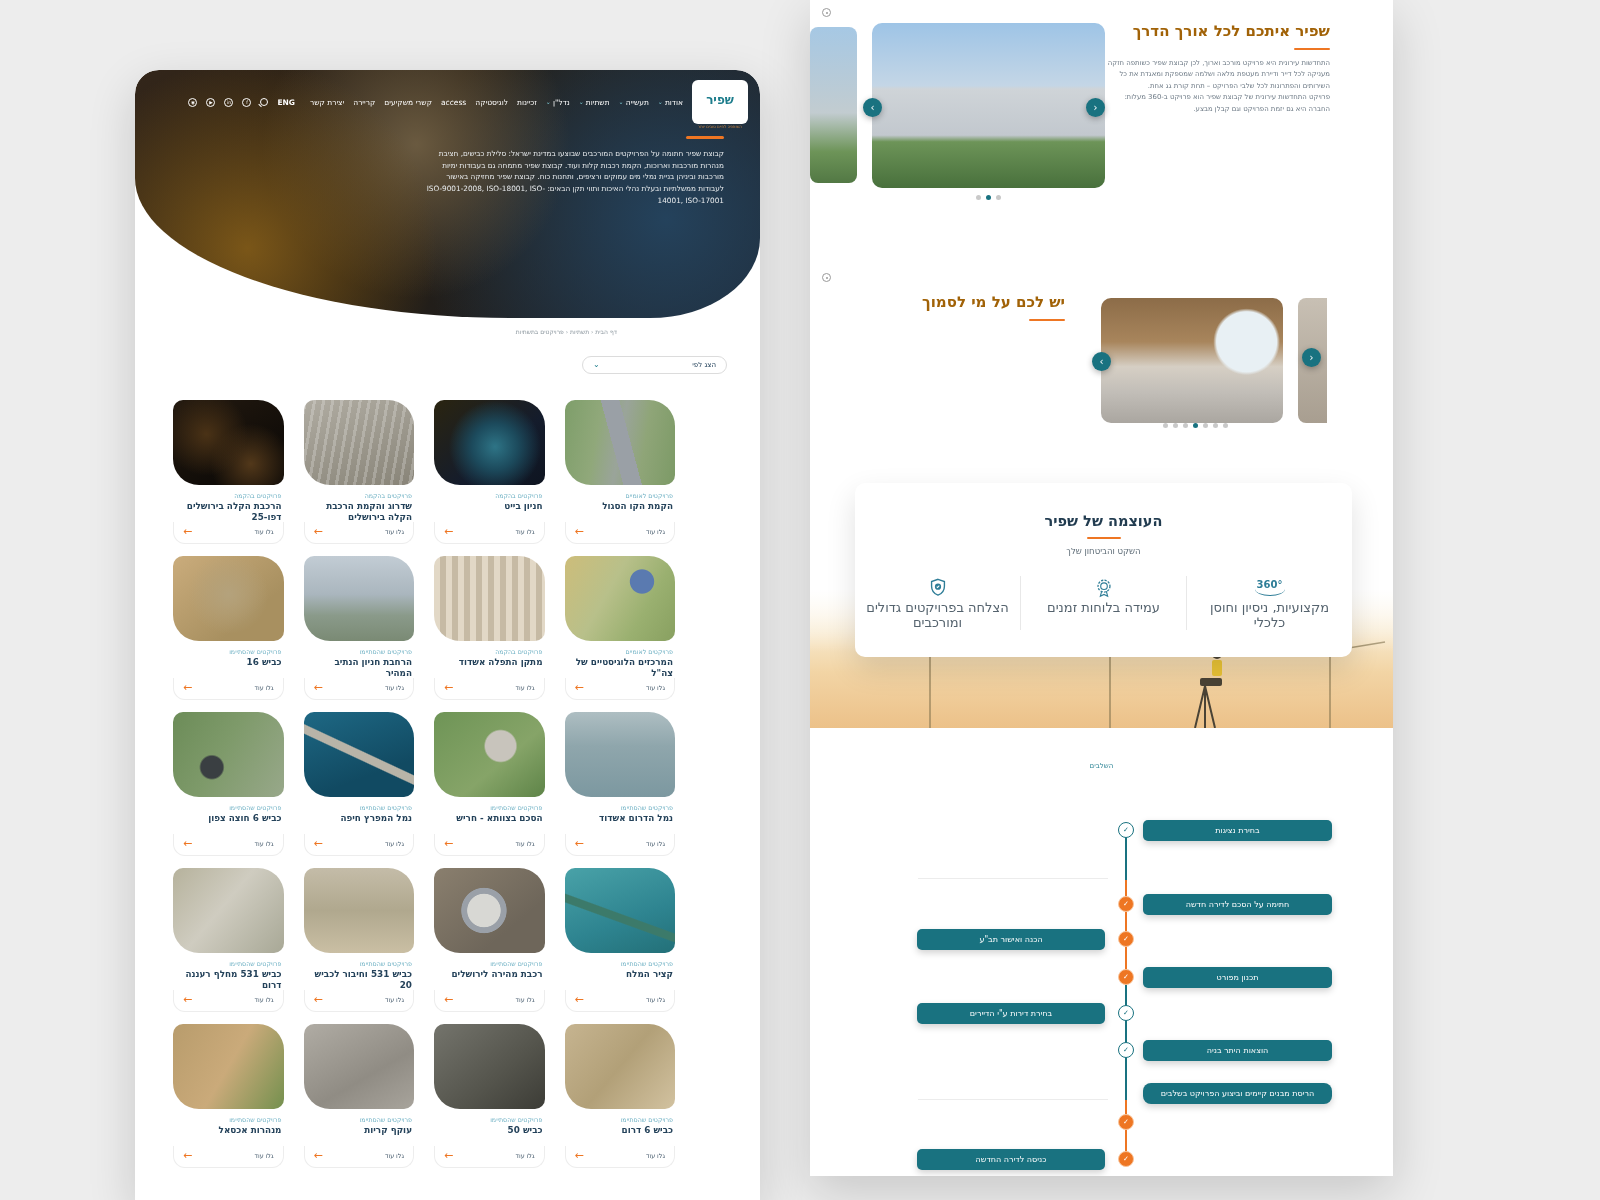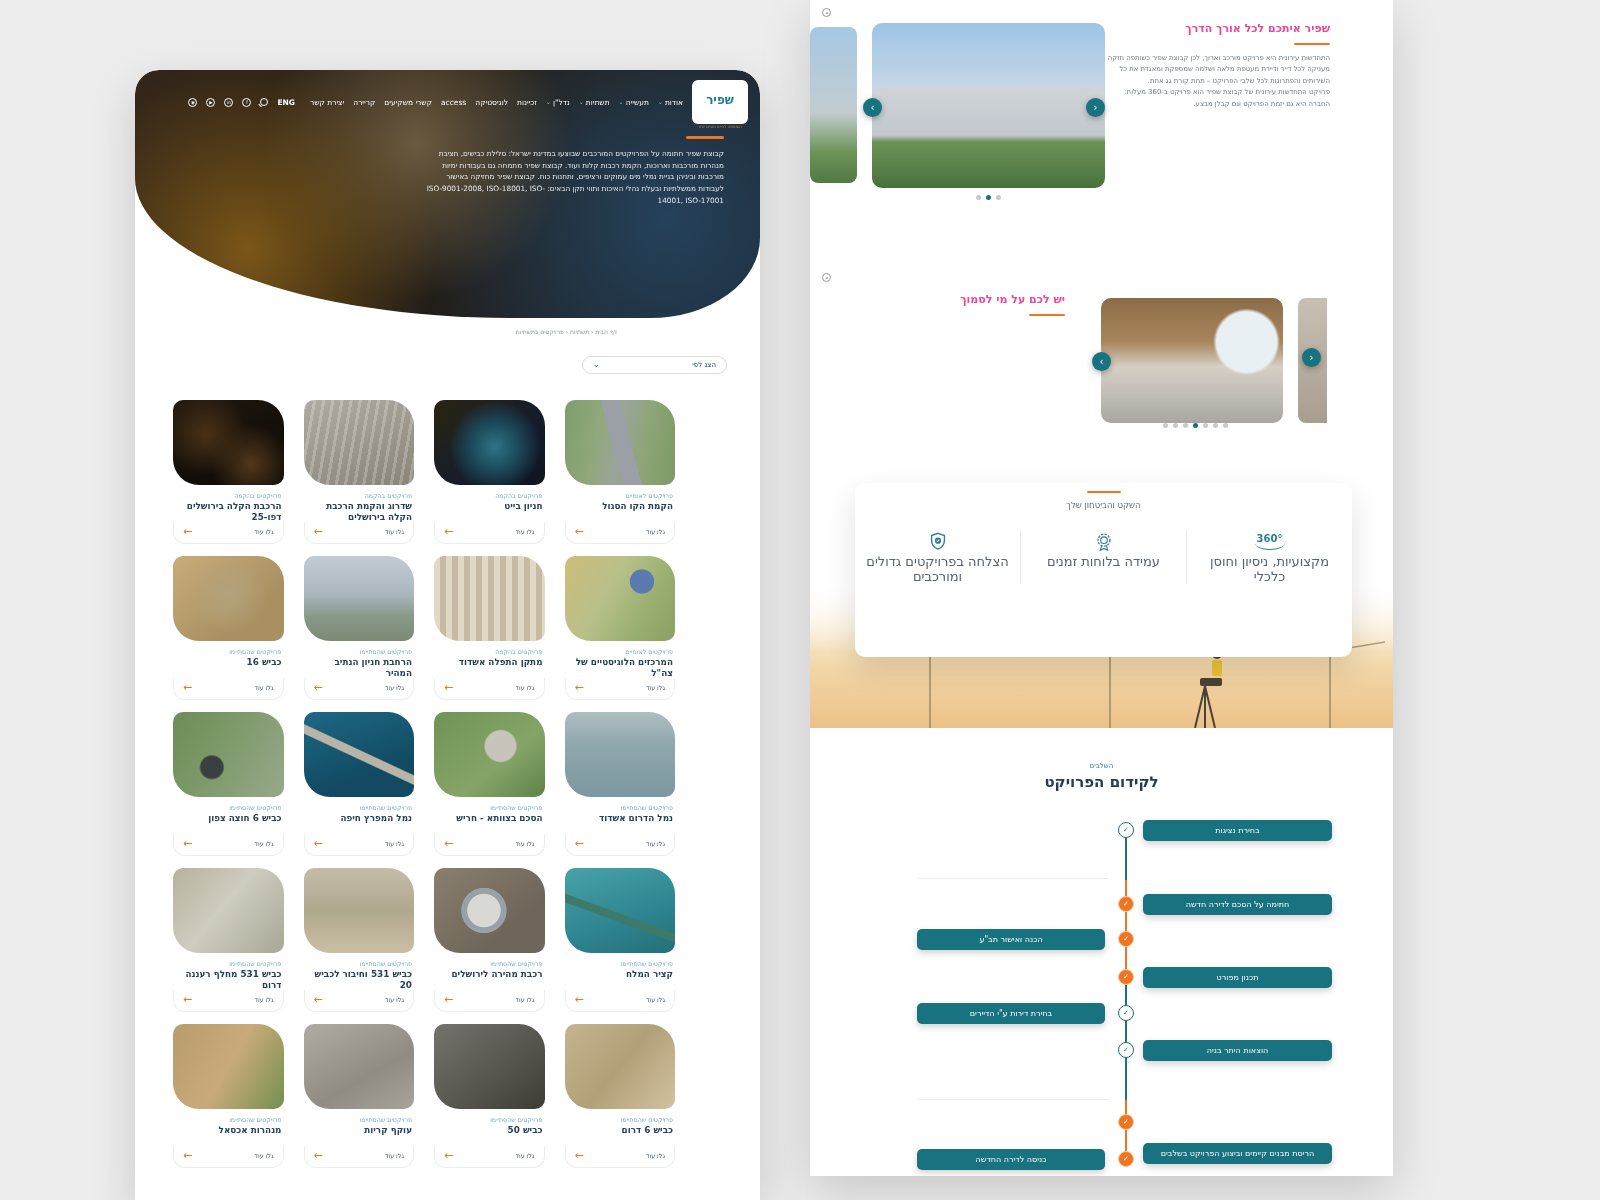--- a/index.html
+++ b/index.html
@@ -54,21 +54,21 @@
   .c1-main{position:absolute;left:62px;top:23px;width:233px;height:165px;border-radius:10px;}
   .c2-main{position:absolute;left:291px;top:298px;width:182px;height:125px;border-radius:10px;}
   .c2-partial{position:absolute;left:488px;top:298px;width:29px;height:125px;border-radius:8px 0 0 8px;}
   .car-btn{position:absolute;width:19px;height:19px;border-radius:50%;background:#197280;color:#fff;
            display:flex;align-items:center;justify-content:center;font-size:10px;line-height:1;
            box-shadow:0 2px 6px rgba(0,0,0,.3);cursor:pointer;z-index:4;}
   .dots{position:absolute;display:flex;justify-content:center;gap:5px;}
   .dot{width:5px;height:5px;border-radius:50%;background:#c9c9c9;}
   .dot.active{background:#197280;}
   .rtext{position:absolute;direction:rtl;text-align:right;}
-  .rtext h2{margin:0;font-size:11px;color:#ec4899;font-weight:bold;}
+  .rtext h2{margin:0;font-size:15px;color:#a16207;font-weight:bold;}
   .rtext .rule{margin:8px 0 8px;}
   .rtext p{margin:0;font-size:6.9px;line-height:1.65;color:#6b7884;white-space:pre-line;}
   .power{position:absolute;left:45px;top:483px;width:497px;height:174px;background:#fff;border-radius:10px;
          box-shadow:0 12px 30px rgba(0,0,0,.12);z-index:3;text-align:center;direction:rtl;}
   .power h3{margin:30px 0 0;font-size:14.5px;color:#223c50;}
   .power .rule{margin:8px auto 7px;width:34px;height:2px;}
   .power .sub{font-size:8.5px;color:#5d6b76;}
   .features{display:flex;margin-top:20px;}
   .feat{flex:1;padding:0 8px;}
   .feat:not(:last-child){border-left:1px solid #e8e8e8;}
@@ -458,20 +458,21 @@
         <defs>
           <linearGradient id="fade" x1="0" y1="0" x2="0" y2="1">
             <stop offset="0" stop-color="#ffffff" stop-opacity="0.95"></stop>
             <stop offset="0.45" stop-color="#ffffff" stop-opacity="0"></stop>
           </linearGradient>
         </defs>
       </svg>
     </div>
 
     <div class="power">
+      <h3>העוצמה של שפיר</h3>
       <div class="rule"></div>
       <div class="sub">השקט והביטחון שלך</div>
       <div class="features">
         <div class="feat">
           <div class="ic">
             <div>
               <div class="i360">360°</div>
               <div class="i360-arc"></div>
             </div>
           </div>
@@ -494,40 +495,39 @@
               <circle cx="12" cy="10.5" r="3.4" fill="#2e7d97"></circle>
               <path d="M10.6 10.5l1 1 1.8-2" stroke="#fff" stroke-width="1.1" fill="none"></path>
             </svg>
           </div>
           <div class="lbl">הצלחה בפרויקטים גדולים ומורכבים</div>
         </div>
       </div>
     </div>
 
     <div class="tl-label">השלבים</div>
-    <div class="tl-title">לקידום הפרויקט</div>
     <div id="timeline">
       <div class="tl-div" style="top:878px;"></div>
       <div class="tl-div" style="top:1099px;"></div>
     <div class="tl-line" style="top: 837px; height: 43px; background: rgb(25, 114, 128);"></div>
         <div class="tl-line" style="top: 880px; height: 24px; background: rgb(238, 118, 35);"></div>
         <div class="tl-line" style="top: 904px; height: 73px; background: rgb(238, 118, 35);"></div>
         <div class="tl-line" style="top: 977px; height: 123px; background: rgb(25, 114, 128);"></div>
         <div class="tl-line" style="top: 1100px; height: 59px; background: rgb(238, 118, 35);"></div>
         <div class="tl-pill tl-right" style="top: 819.5px;">בחירת נציגות</div>
         <div class="tl-node tl-node-outline" style="top: 822px;">✓</div>
         <div class="tl-pill tl-right" style="top: 893.5px;">חתימה על הסכם לדירה חדשה</div>
         <div class="tl-node tl-node-filled" style="top: 896px;">✓</div>
         <div class="tl-pill tl-left" style="top: 928.5px;">הכנה ואישור תב"ע</div>
         <div class="tl-node tl-node-filled" style="top: 931px;">✓</div>
         <div class="tl-pill tl-right" style="top: 966.5px;">תכנון מפורט</div>
         <div class="tl-node tl-node-filled" style="top: 969px;">✓</div>
         <div class="tl-pill tl-left" style="top: 1002.5px;">בחירת דירות ע"י הדיירים</div>
         <div class="tl-node tl-node-outline" style="top: 1005px;">✓</div>
         <div class="tl-pill tl-right" style="top: 1039.5px;">הוצאות היתר בניה</div>
         <div class="tl-node tl-node-outline" style="top: 1042px;">✓</div>
-        <div class="tl-pill tl-right" style="top: 1143px;">הריסת מבנים קיימים וביצוע הפרויקט בשלבים</div>
+        <div class="tl-pill tl-right" style="top: 1083px; border-radius: 8px;">הריסת מבנים קיימים וביצוע הפרויקט בשלבים</div>
         <div class="tl-node tl-node-filled" style="top: 1114px;">✓</div>
         <div class="tl-pill tl-left" style="top: 1148.5px;">כניסה לדירה החדשה</div>
         <div class="tl-node tl-node-filled" style="top: 1151px;">✓</div>
       </div>
   </div>
 </div>
 
 </body></html>

